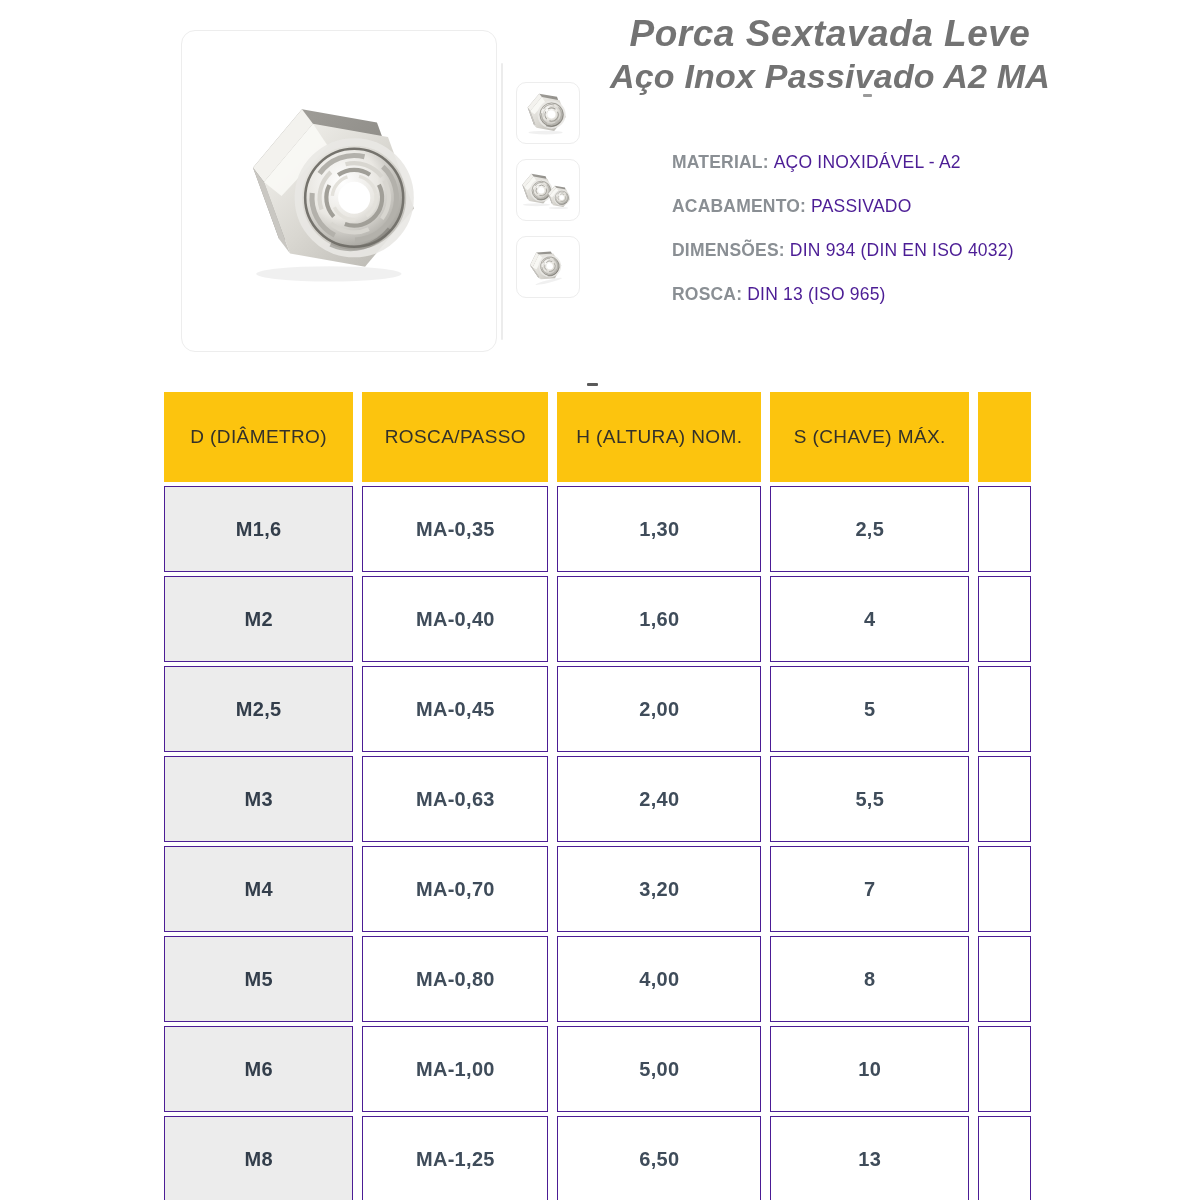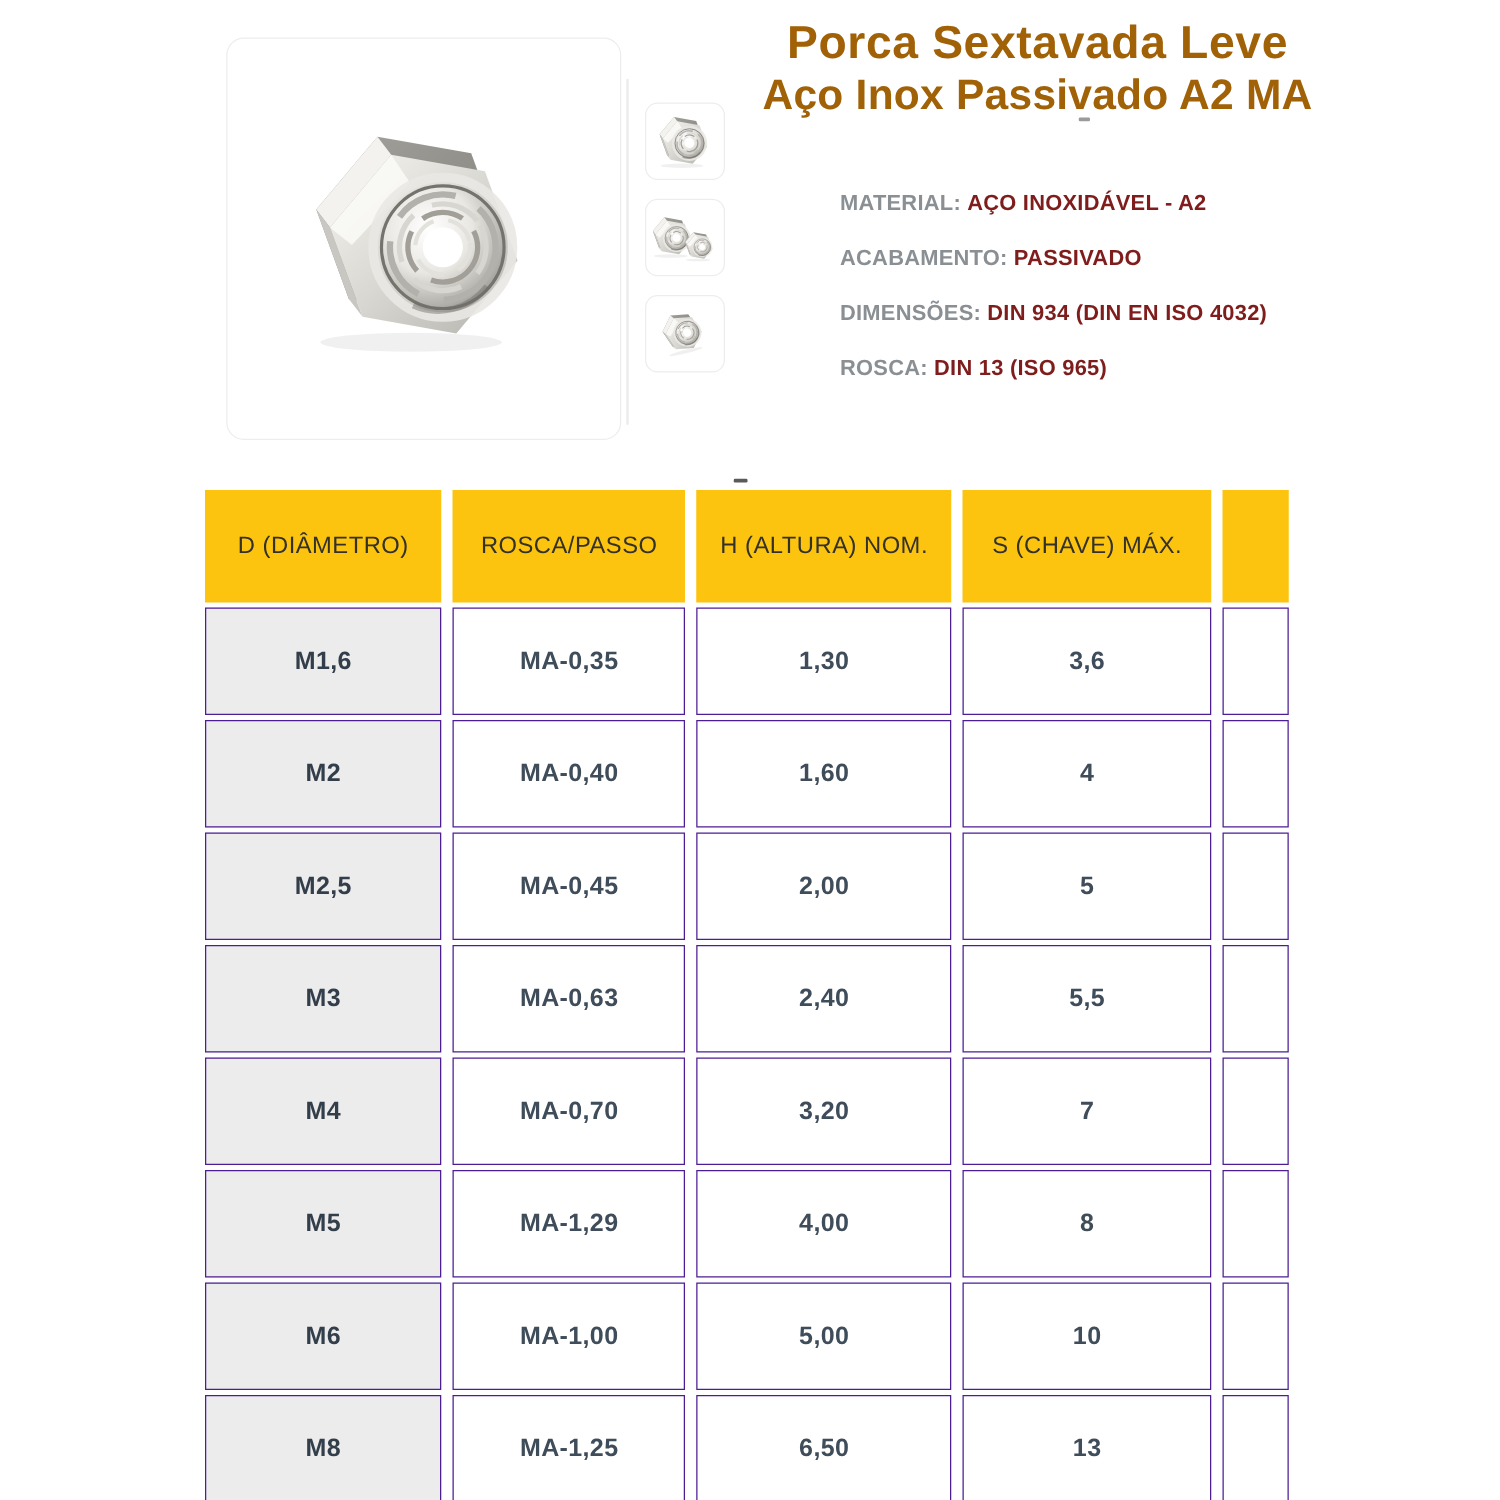--- a/index.html
+++ b/index.html
@@ -20,28 +20,28 @@
     background:#ececec; border-radius:2px;
   }
   .thumbs { position:absolute; left:516px; top:82px; width:64px; }
   .thumb {
     width:64px; height:62px; border:1px solid #ededed; border-radius:10px;
     background:#ffffff; box-sizing:border-box; margin-bottom:15px;
     display:flex; align-items:center; justify-content:center; cursor:pointer;
   }
 
   
-  .title-block { position:absolute; left:605px; top:14px; width:450px; text-align:center; color:#a16207; }
+  .title-block { position:absolute; left:605px; top:14px; width:450px; text-align:center; color:#737373;font-style:italic; }
   .title   { margin:0; font-size:37px; font-weight:bold; letter-spacing:.5px; line-height:1.08; }
   .subtitle{ margin:3px 0 0 0; font-size:34px; font-weight:bold; letter-spacing:.2px; }
 
   .specs { position:absolute; left:672px; top:152px; }
   .spec-row { height:18px; margin-bottom:26px; font-size:17.5px; letter-spacing:.2px; white-space:nowrap; }
   .spec-label { color:#8a8f94; font-weight:bold; }
-  .spec-value { color:#7f1d1d; font-weight:bold; margin-left:5px; }
+  .spec-value { color:#4c1d95; font-weight:normal; margin-left:5px; }
 
   
   .table-wrap {
     position:absolute; left:155px; top:388px; width:885px; height:812px; overflow:hidden;
   }
   table.spec { border-collapse:separate; border-spacing:9px 4px; table-layout:fixed; }
   th {
     height:90px; background:#fcc40e; color:#33312a;
     font-size:19px; font-weight:normal; letter-spacing:.4px; text-align:center; padding:0 6px;
   }
@@ -161,21 +161,21 @@
           <th>H (ALTURA) NOM.</th>
           <th>S (CHAVE) MÁX.</th>
           <th></th>
         </tr>
       </thead>
       <tbody>
         <tr>
           <td class="c1">M1,6</td>
           <td>MA-0,35</td>
           <td>1,30</td>
-          <td>3,6</td>
+          <td>2,5</td>
           <td></td>
         </tr>
         <tr>
           <td class="c1">M2</td>
           <td>MA-0,40</td>
           <td>1,60</td>
           <td>4</td>
           <td></td>
         </tr>
         <tr>
@@ -194,21 +194,21 @@
         </tr>
         <tr>
           <td class="c1">M4</td>
           <td>MA-0,70</td>
           <td>3,20</td>
           <td>7</td>
           <td></td>
         </tr>
         <tr>
           <td class="c1">M5</td>
-          <td>MA-1,29</td>
+          <td>MA-0,80</td>
           <td>4,00</td>
           <td>8</td>
           <td></td>
         </tr>
         <tr>
           <td class="c1">M6</td>
           <td>MA-1,00</td>
           <td>5,00</td>
           <td>10</td>
           <td></td>

